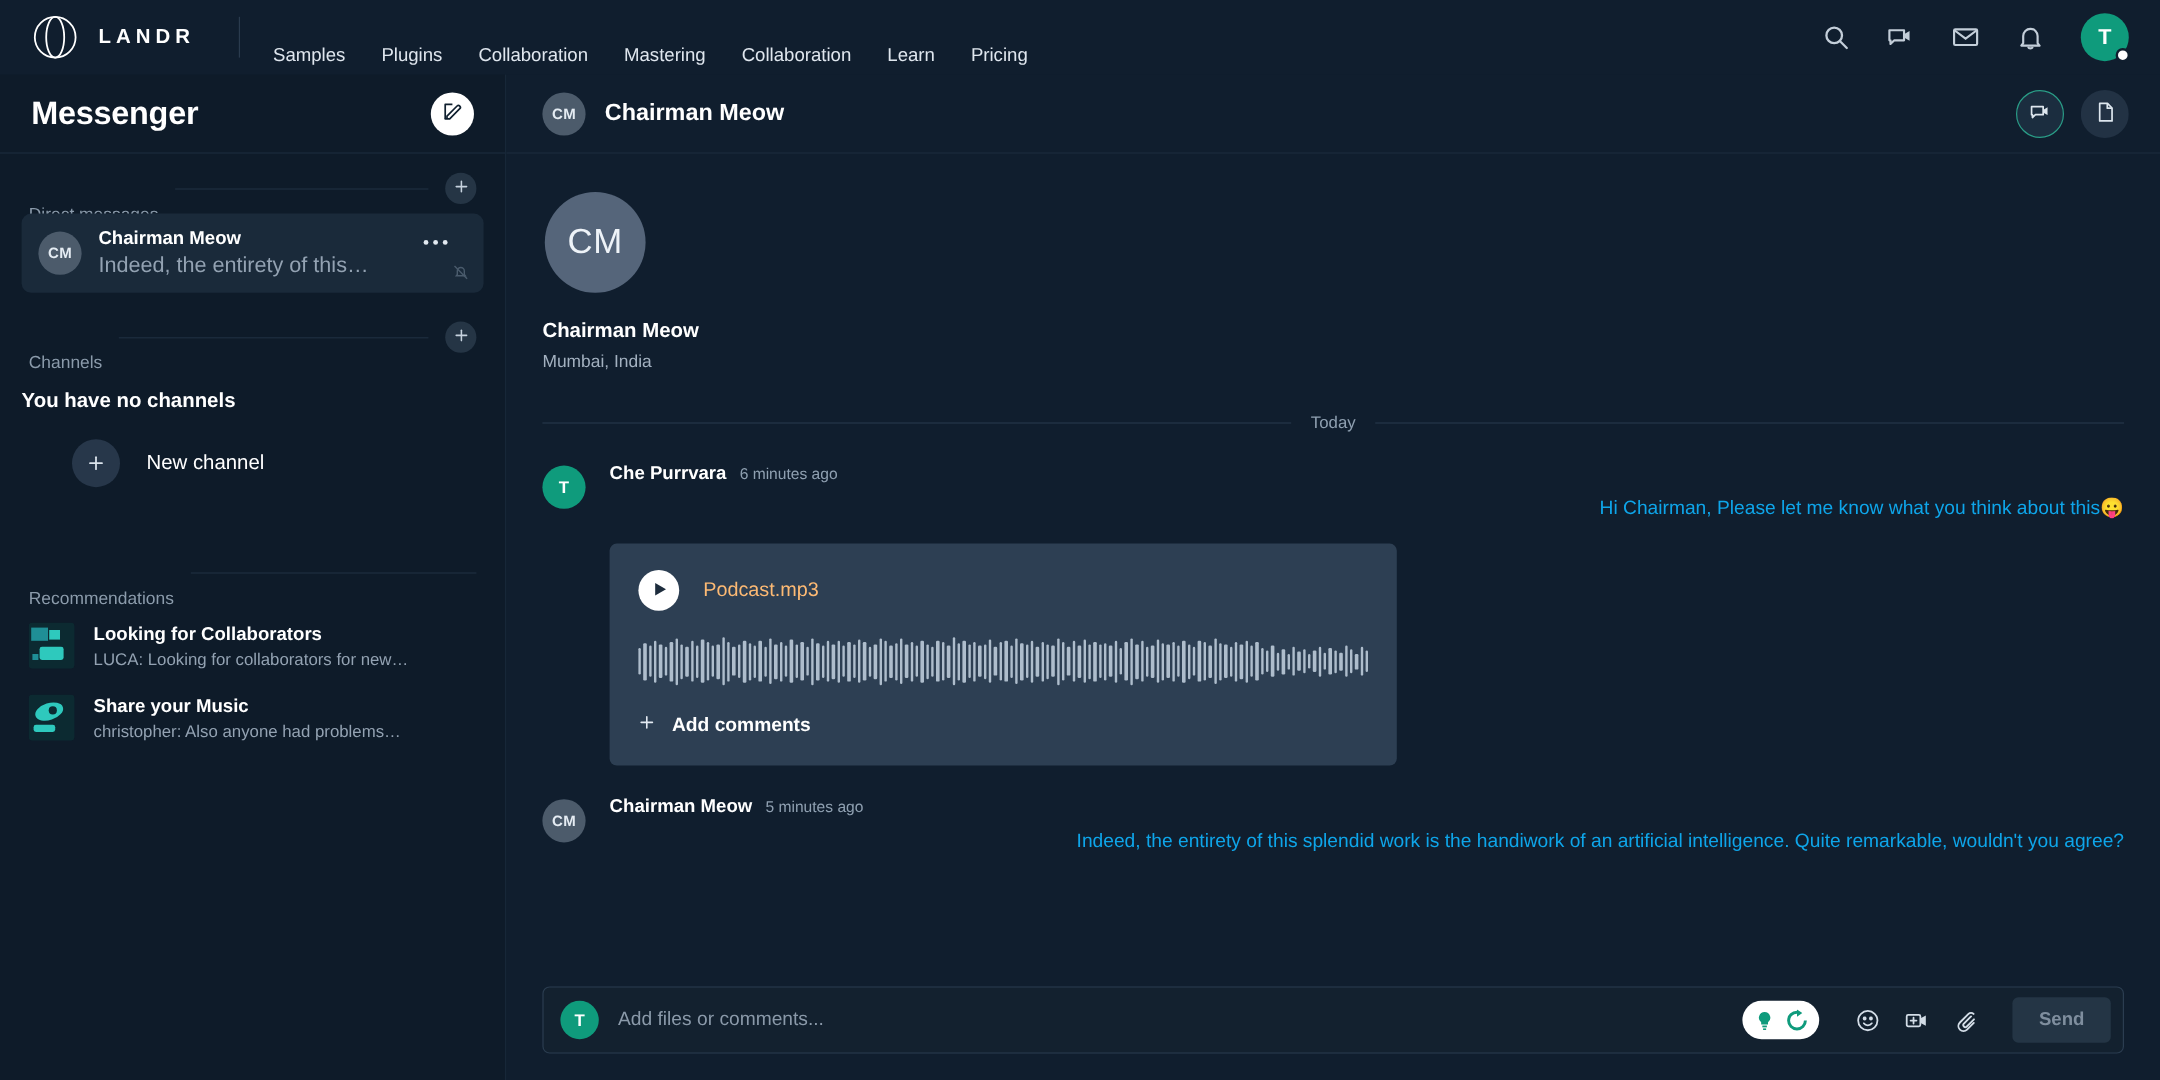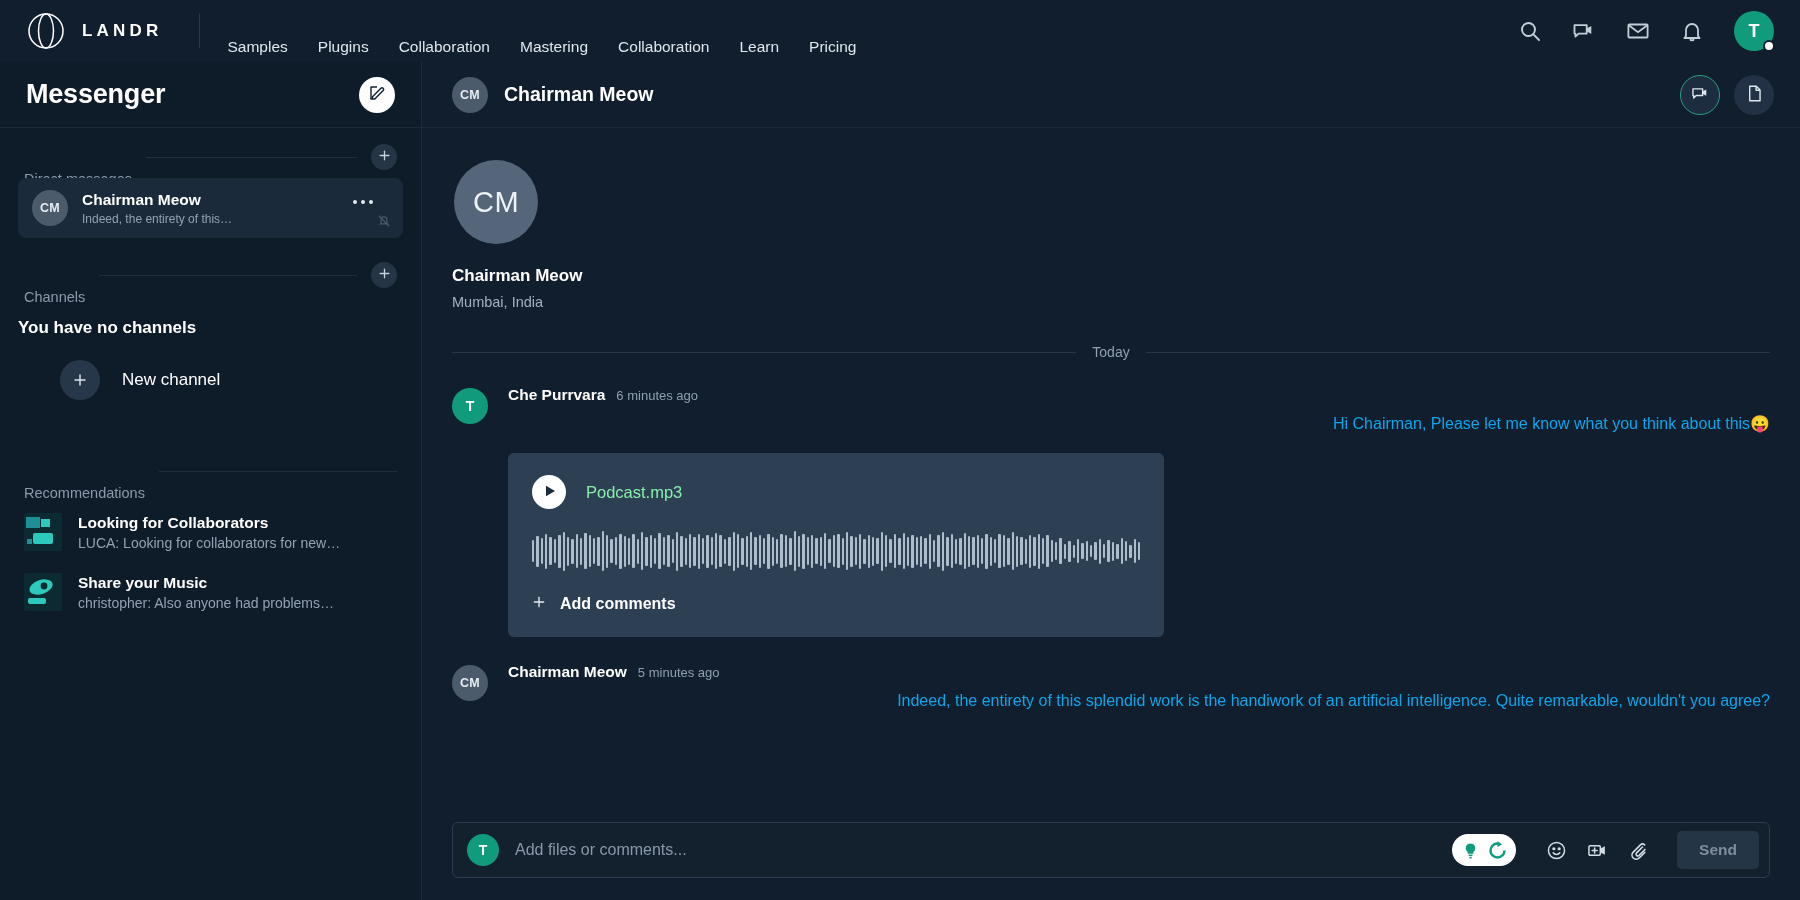--- a/index.html
+++ b/index.html
@@ -91,21 +91,21 @@
     position: relative; cursor: pointer;
   }
   .dm-av {
     width: 36px; height: 36px; border-radius: 50%; flex: 0 0 36px;
     background: #4c5b6b; display: flex; align-items: center; justify-content: center;
     font-size: 12.5px; font-weight: 600; color: #e5ecf3; letter-spacing: 0.3px;
   }
   .dm-txt { min-width: 0; flex: 1 1 auto; }
   .dm-name { font-size: 15.5px; font-weight: 700; color: #ffffff; margin-bottom: 3px; }
   .dm-prev {
-    font-size: 12px; color: #93a2b2; white-space: nowrap;
+    font-size: 18px; color: #93a2b2; white-space: nowrap;
     overflow: hidden; text-overflow: ellipsis; max-width: 250px;
   }
   .dm-dots {
     position: absolute; right: 30px; top: 22px;
     display: flex; gap: 4px; cursor: pointer;
   }
   .dm-dots i { width: 4px; height: 4px; border-radius: 50%; background: #e2e9f0; display:block; }
   .dm-mute { position: absolute; right: 12px; bottom: 10px; width: 14px; height: 14px; color: #4a5b6c; }
 
   .no-channels {
@@ -199,21 +199,21 @@
     background: #2d3f53; border-radius: 6px;
     padding: 22px 24px 24px 24px;
   }
   .ac-top { display: flex; align-items: center; gap: 20px; margin-bottom: 22px; }
   .play-btn {
     width: 34px; height: 34px; border-radius: 50%; background: #ffffff;
     display: flex; align-items: center; justify-content: center; cursor: pointer;
     flex: 0 0 34px; border: none;
   }
   .play-btn svg { width: 12px; height: 12px; color: #1d2c3c; margin-left: 2px; }
-  .ac-name { font-size: 16.5px; color: #86efac; }
+  .ac-name { font-size: 16.5px; color: #fdba74; }
   .wave {
     height: 40px; display: flex; align-items: center; gap: 2px;
     margin-bottom: 24px; cursor: pointer;
   }
   .wave i { width: 3px; background: #aebdcc; border-radius: 1px; display: block; }
   .ac-comments { display: flex; align-items: center; gap: 14px; cursor: pointer; }
   .ac-comments svg { width: 14px; height: 14px; color: #e3eaf2; }
   .ac-comments span { font-size: 16px; font-weight: 700; color: #ffffff; }
 
   

